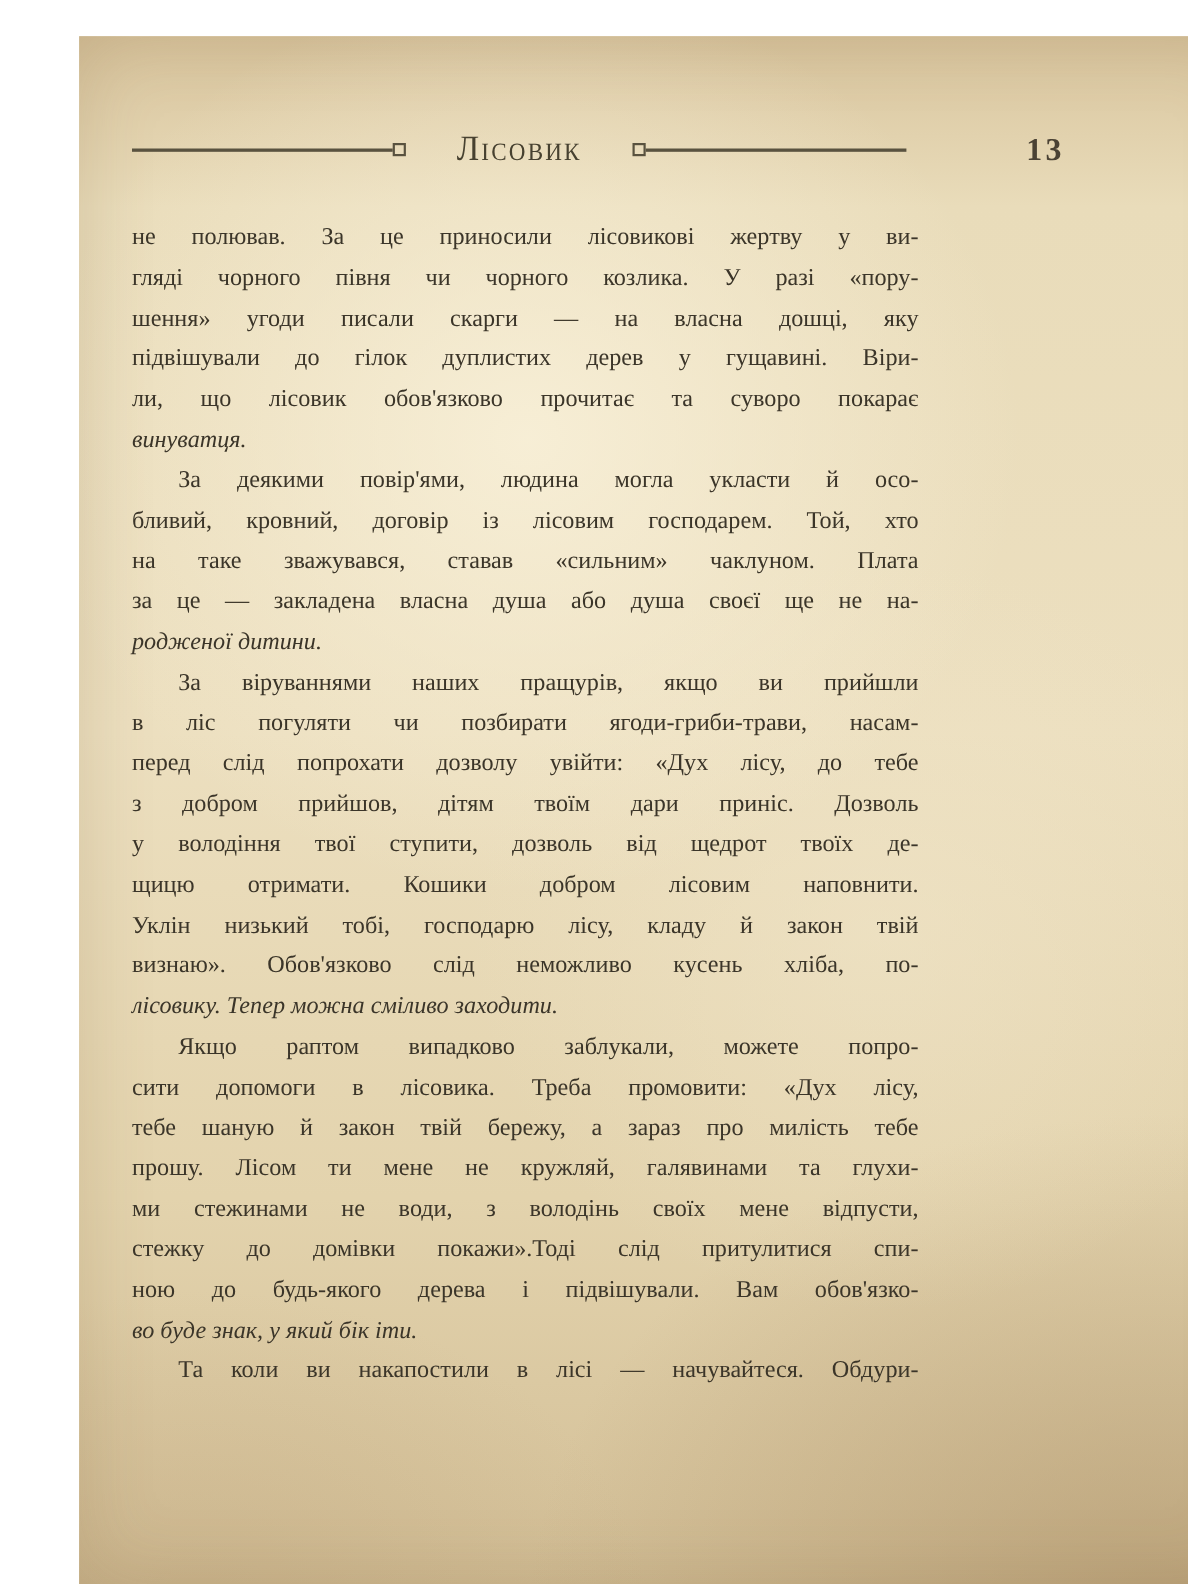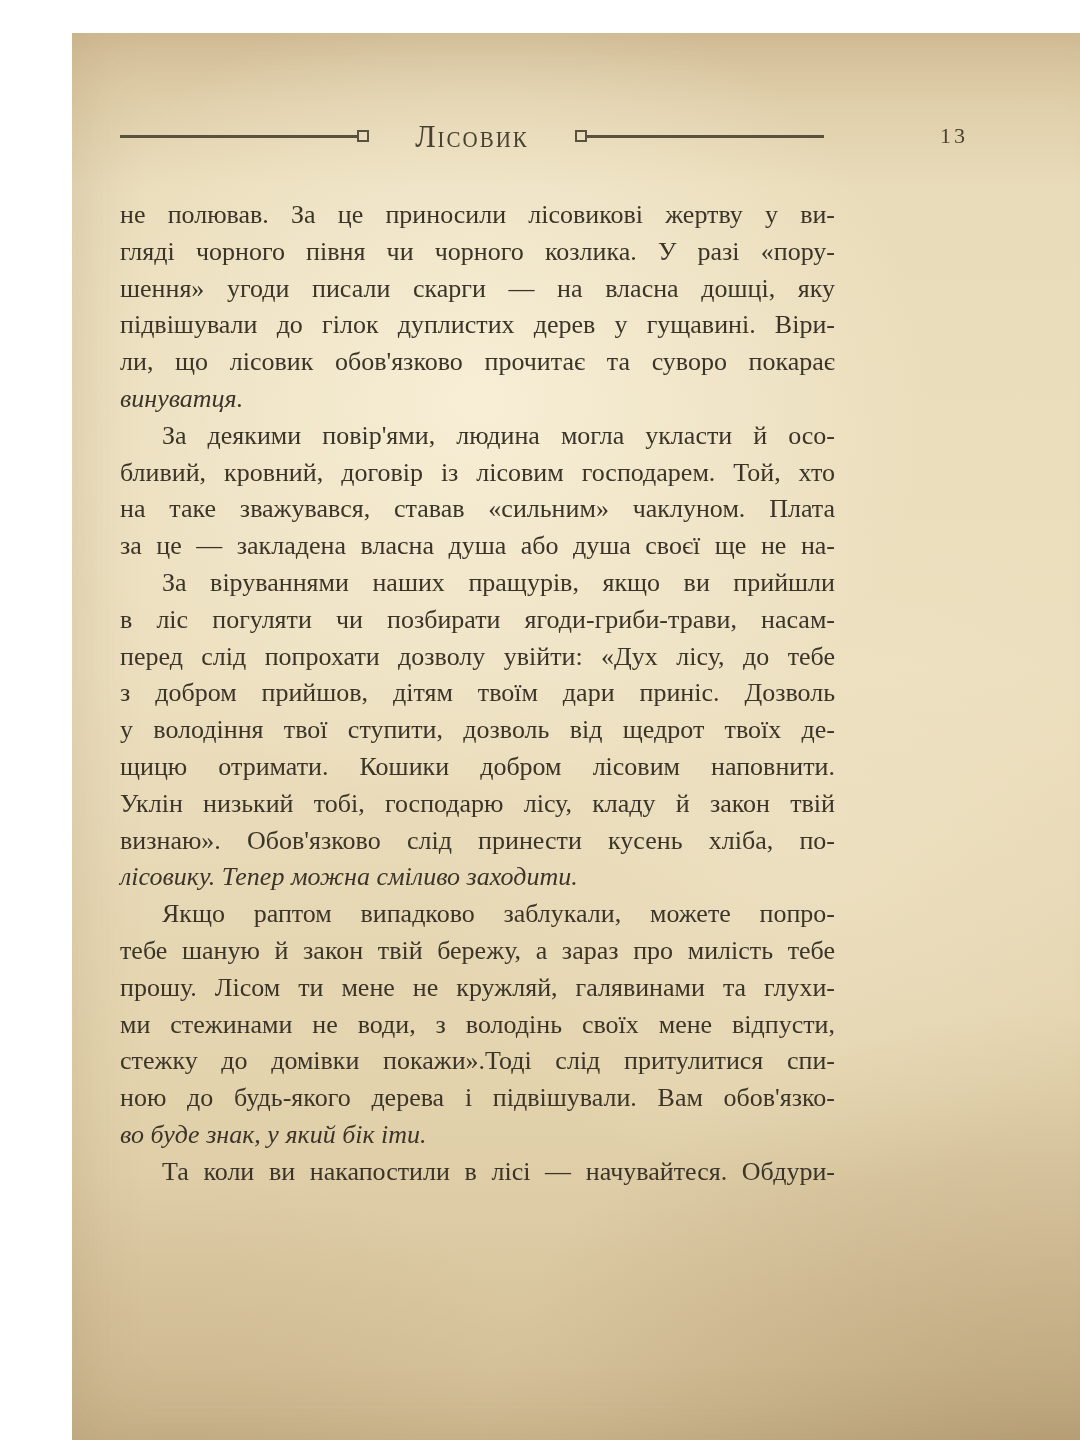--- a/index.html
+++ b/index.html
@@ -59,31 +59,32 @@
     font-family: "Liberation Serif", serif;
     font-variant-caps: small-caps;
     font-size: 30px;
     letter-spacing: 2px;
     color: #474130;
     white-space: nowrap;
     transform: scaleY(1.08);
   }
   .page-number {
     margin-left: auto;
-    font-size: 22px;
+    font-size: 29px;
     letter-spacing: 3px;
     color: #4a4234;
+    font-weight: bold;
   }
   .text-block {
     position: absolute;
     left: 48px;
     top: 164px;
     width: 715px;
     color: #3b3529;
-    font-size: 26px;
+    font-size: 22px;
   }
   .line {
     height: 36.8px;
     line-height: 36.8px;
     text-align: justify;
     text-align-last: justify;
     white-space: nowrap;
   }
   .line.first {
     text-indent: 42px;
@@ -120,36 +121,38 @@
       <div class="line">підвішували до гілок дуплистих дерев у гущавині. Віри-</div>
       <div class="line">ли, що лісовик обов'язково прочитає та суворо покарає</div>
       <div class="line last">винуватця.</div>
     </div>
 
     <div class="paragraph">
       <div class="line first">За деякими повір'ями, людина могла укласти й осо-</div>
       <div class="line">бливий, кровний, договір із лісовим господарем. Той, хто</div>
       <div class="line">на таке зважувався, ставав «сильним» чаклуном. Плата</div>
       <div class="line">за це — закладена власна душа або душа своєї ще не на-</div>
+      <div class="line last">родженої дитини.</div>
     </div>
 
     <div class="paragraph">
       <div class="line first">За віруваннями наших пращурів, якщо ви прийшли</div>
       <div class="line">в ліс погуляти чи позбирати ягоди-гриби-трави, насам-</div>
       <div class="line">перед слід попрохати дозволу увійти: «Дух лісу, до тебе</div>
       <div class="line">з добром прийшов, дітям твоїм дари приніс. Дозволь</div>
       <div class="line">у володіння твої ступити, дозволь від щедрот твоїх де-</div>
       <div class="line">щицю отримати. Кошики добром лісовим наповнити.</div>
       <div class="line">Уклін низький тобі, господарю лісу, кладу й закон твій</div>
-      <div class="line">визнаю». Обов'язково слід принести кусень хліба, по-</div>
+      <div class="line">визнаю». Обов'язково слід неможливо кусень хліба, по-</div>
       <div class="line last">лісовику. Тепер можна сміливо заходити.</div>
     </div>
 
     <div class="paragraph">
       <div class="line first">Якщо раптом випадково заблукали, можете попро-</div>
+      <div class="line">сити допомоги в лісовика. Треба промовити: «Дух лісу,</div>
       <div class="line">тебе шаную й закон твій бережу, а зараз про милість тебе</div>
       <div class="line">прошу. Лісом ти мене не кружляй, галявинами та глухи-</div>
       <div class="line">ми стежинами не води, з володінь своїх мене відпусти,</div>
       <div class="line">стежку до домівки покажи».Тоді слід притулитися спи-</div>
       <div class="line">ною до будь-якого дерева і підвішували. Вам обов'язко-</div>
       <div class="line last">во буде знак, у який бік іти.</div>
     </div>
 
     <div class="paragraph">
       <div class="line first">Та коли ви накапостили в лісі — начувайтеся. Обдури-</div>

